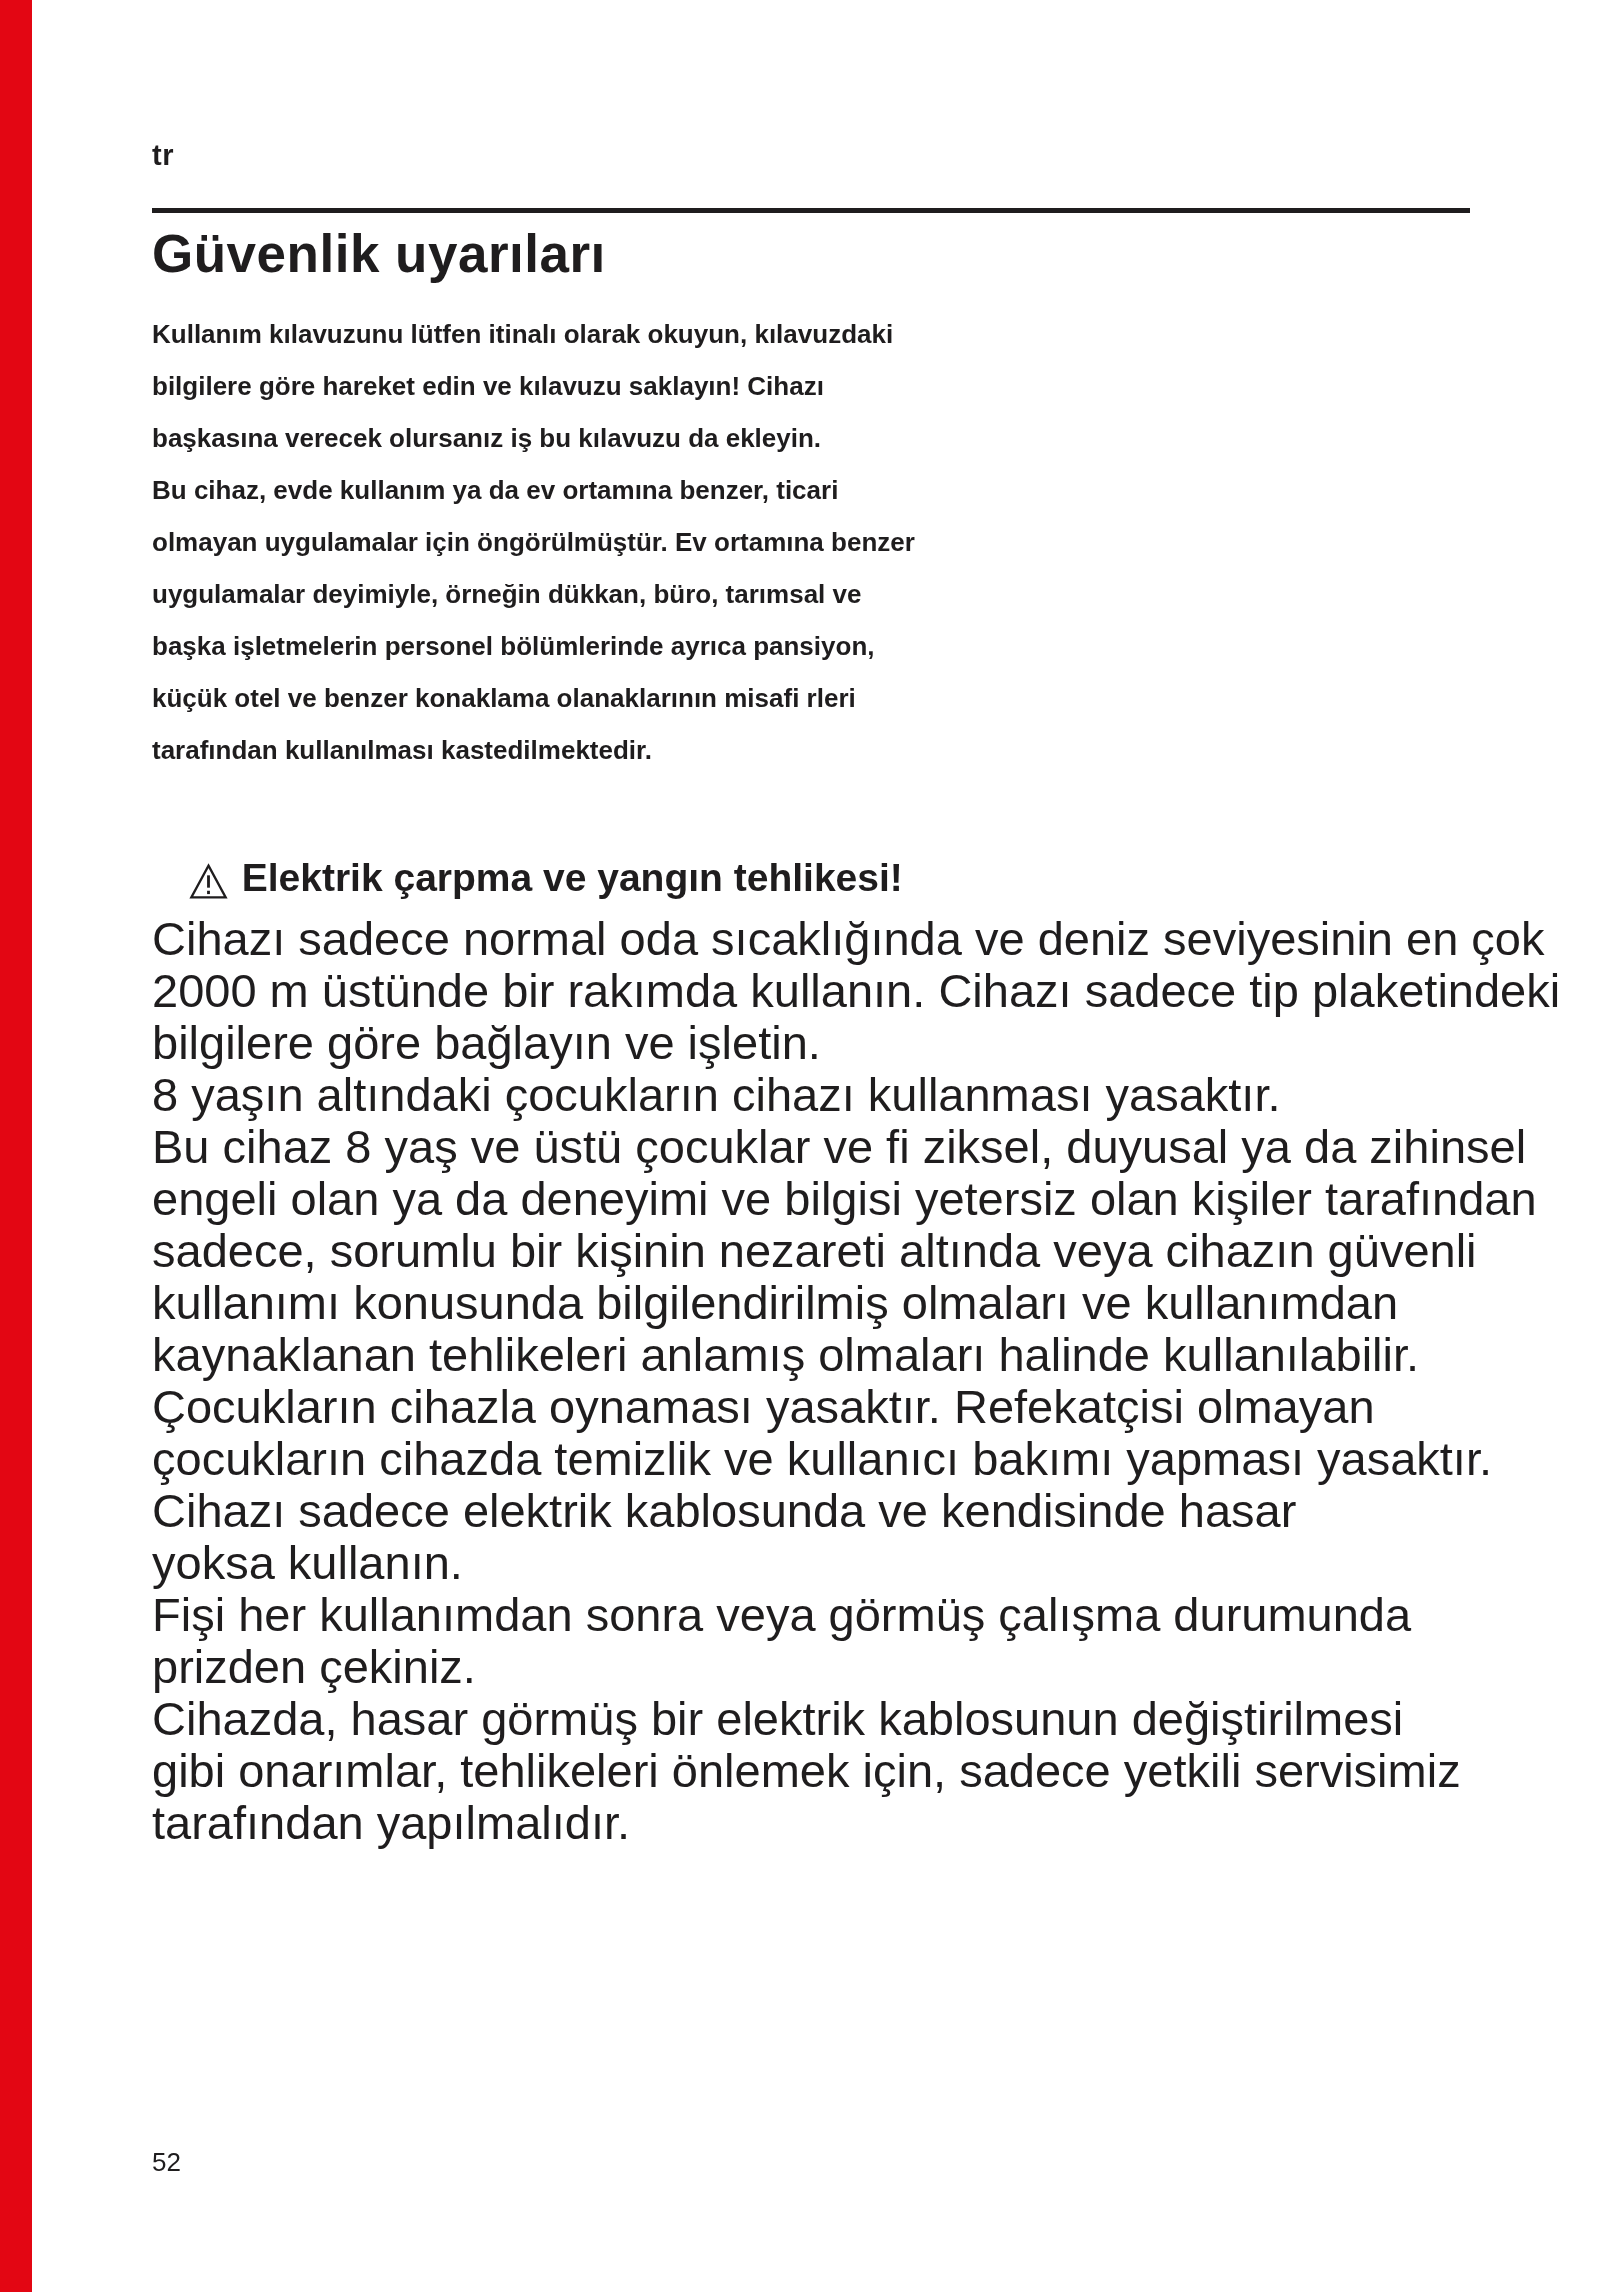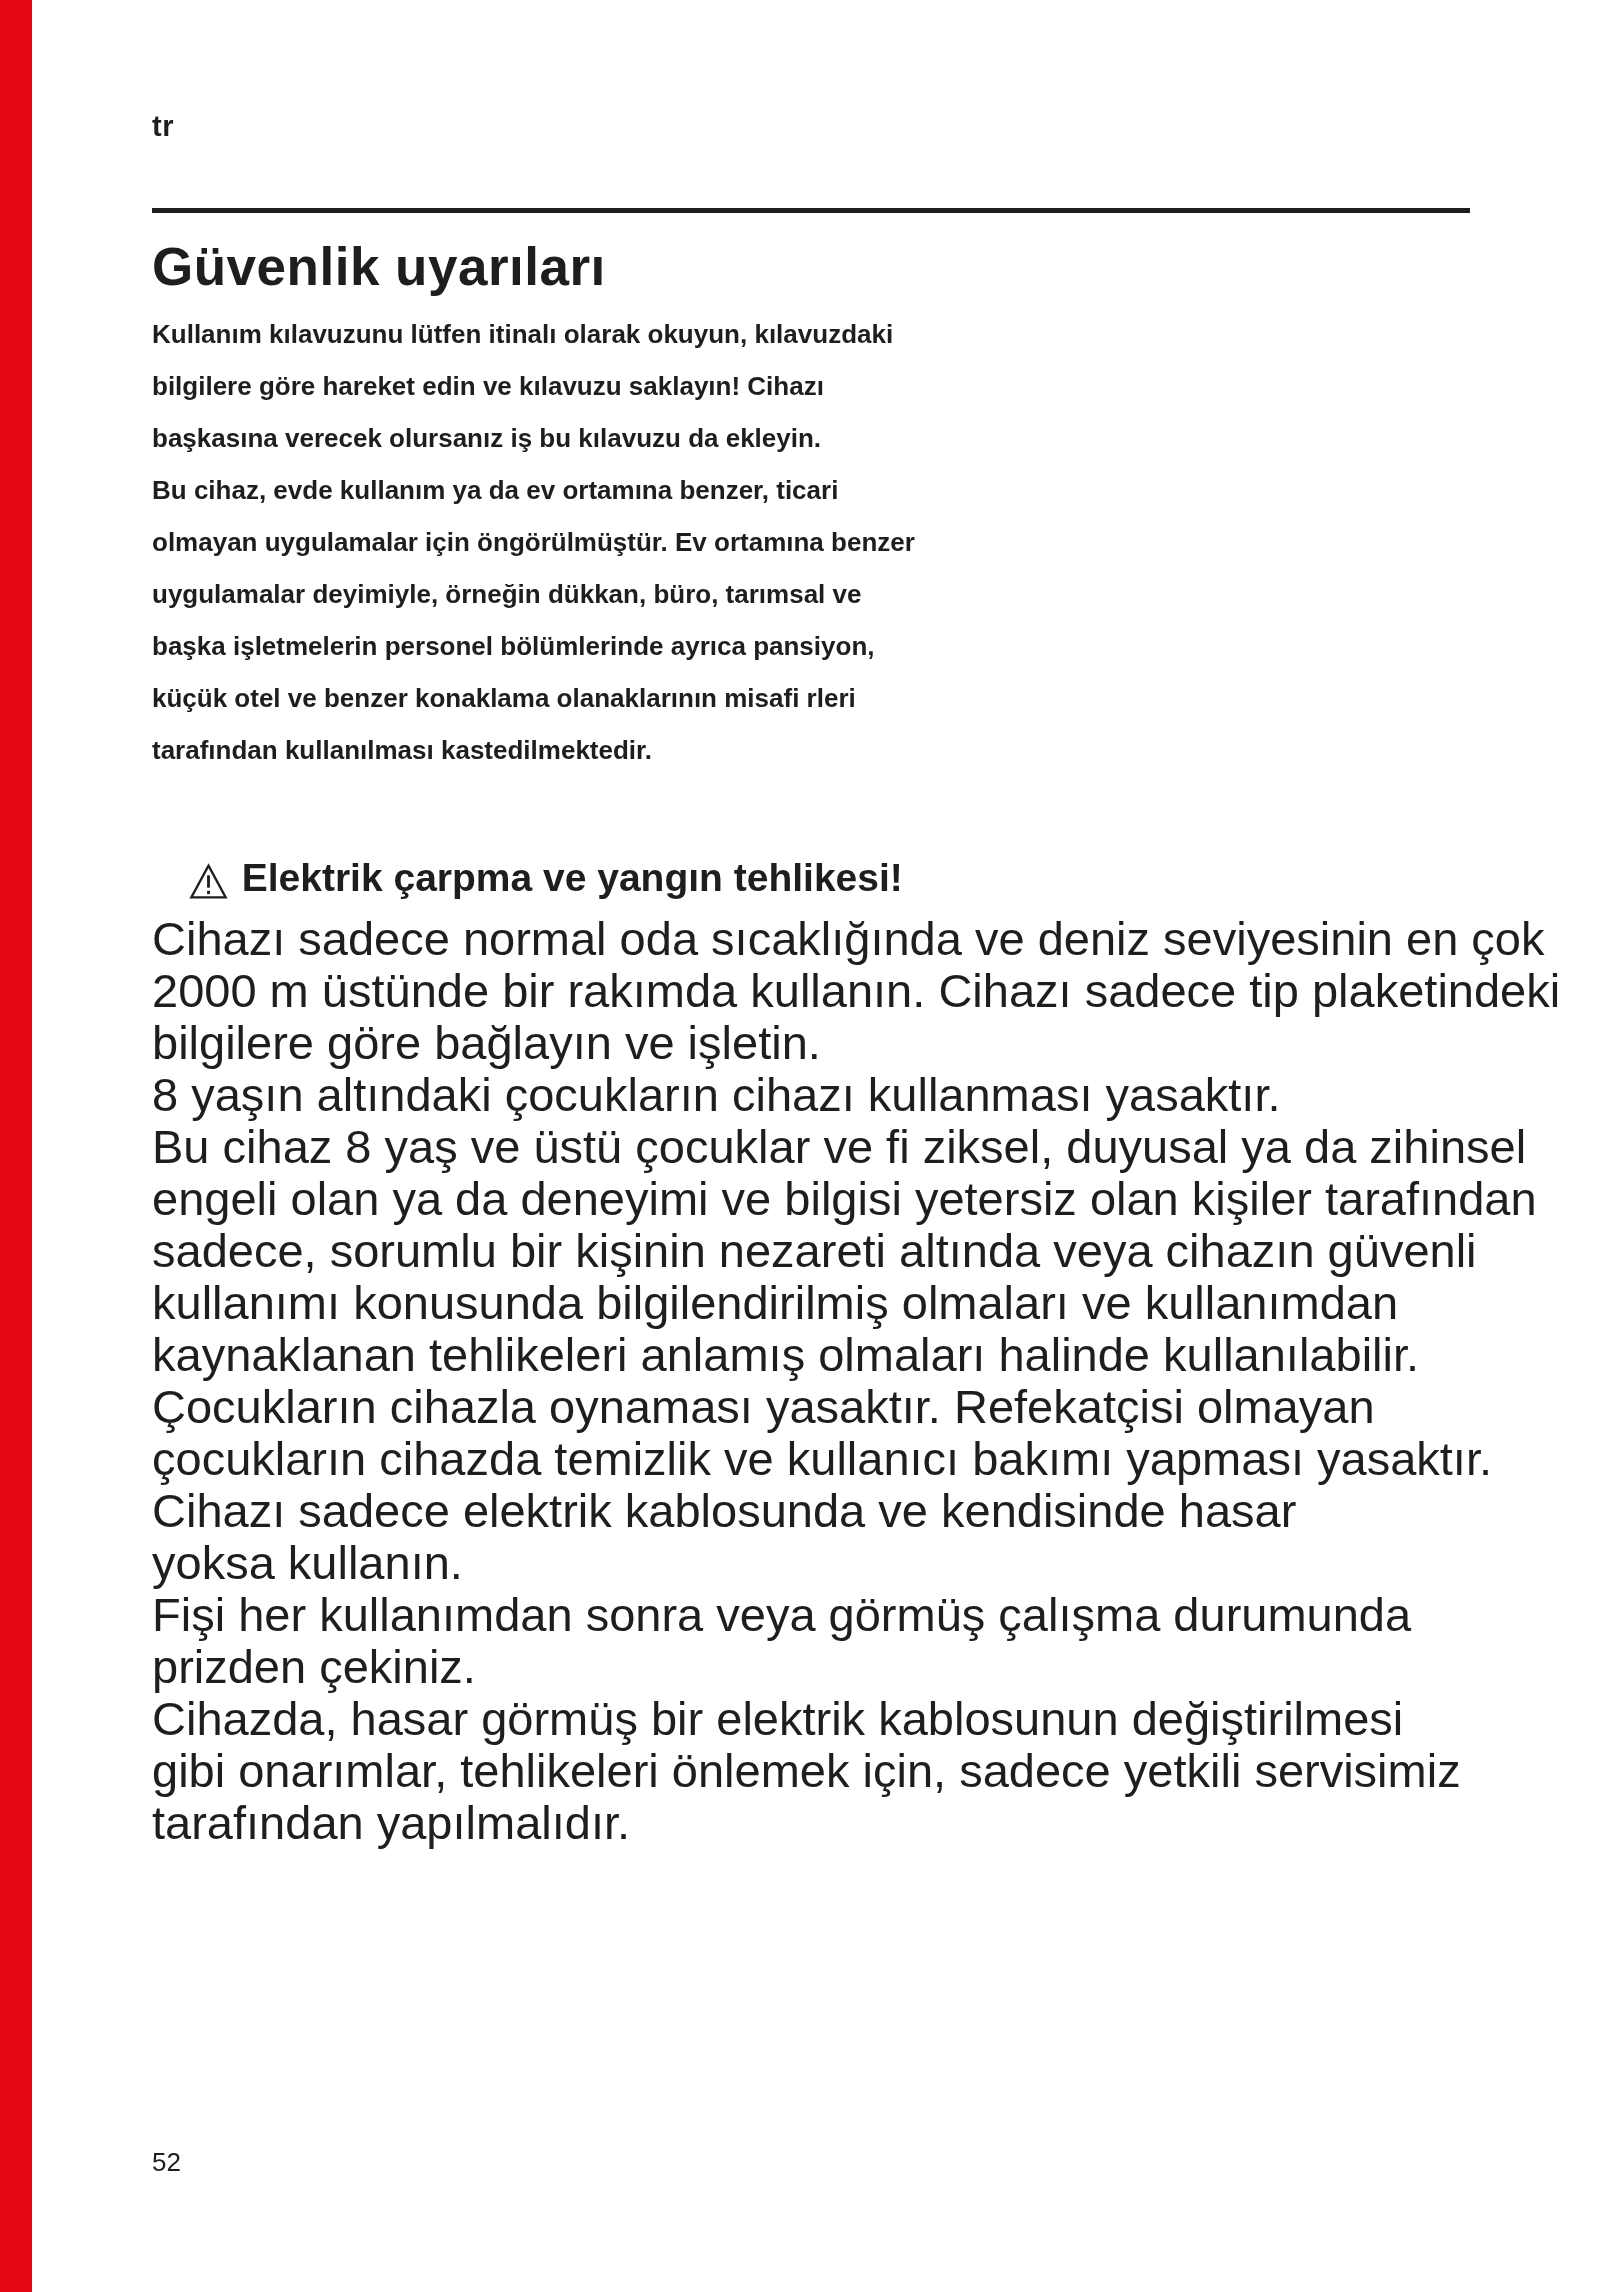--- a/index.html
+++ b/index.html
@@ -25,37 +25,37 @@
   }
   .content {
     position: absolute;
     left: 152px;
     top: 0;
     width: 1318px;
     height: 100%;
   }
   .lang-tag {
     position: absolute;
-    top: 110px;
+    top: 139px;
     left: 0;
     font-size: 29px;
     font-weight: bold;
     letter-spacing: 0.5px;
   }
   .rule {
     position: absolute;
     top: 208px;
     left: 0;
     width: 1318px;
     height: 4.9px;
     background: #1f1d1e;
   }
   .doc-title {
     position: absolute;
-    top: 236px;
+    top: 223px;
     left: 0;
     margin: 0;
     font-size: 53px;
     font-weight: bold;
     letter-spacing: 0.5px;
     white-space: nowrap;
   }
   .intro-block {
     position: absolute;
     top: 308px;

